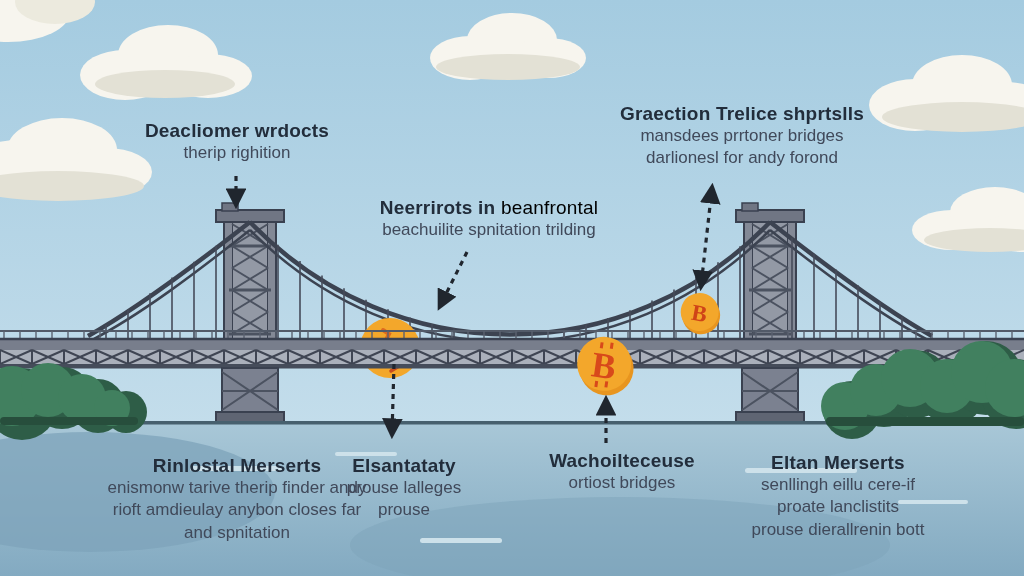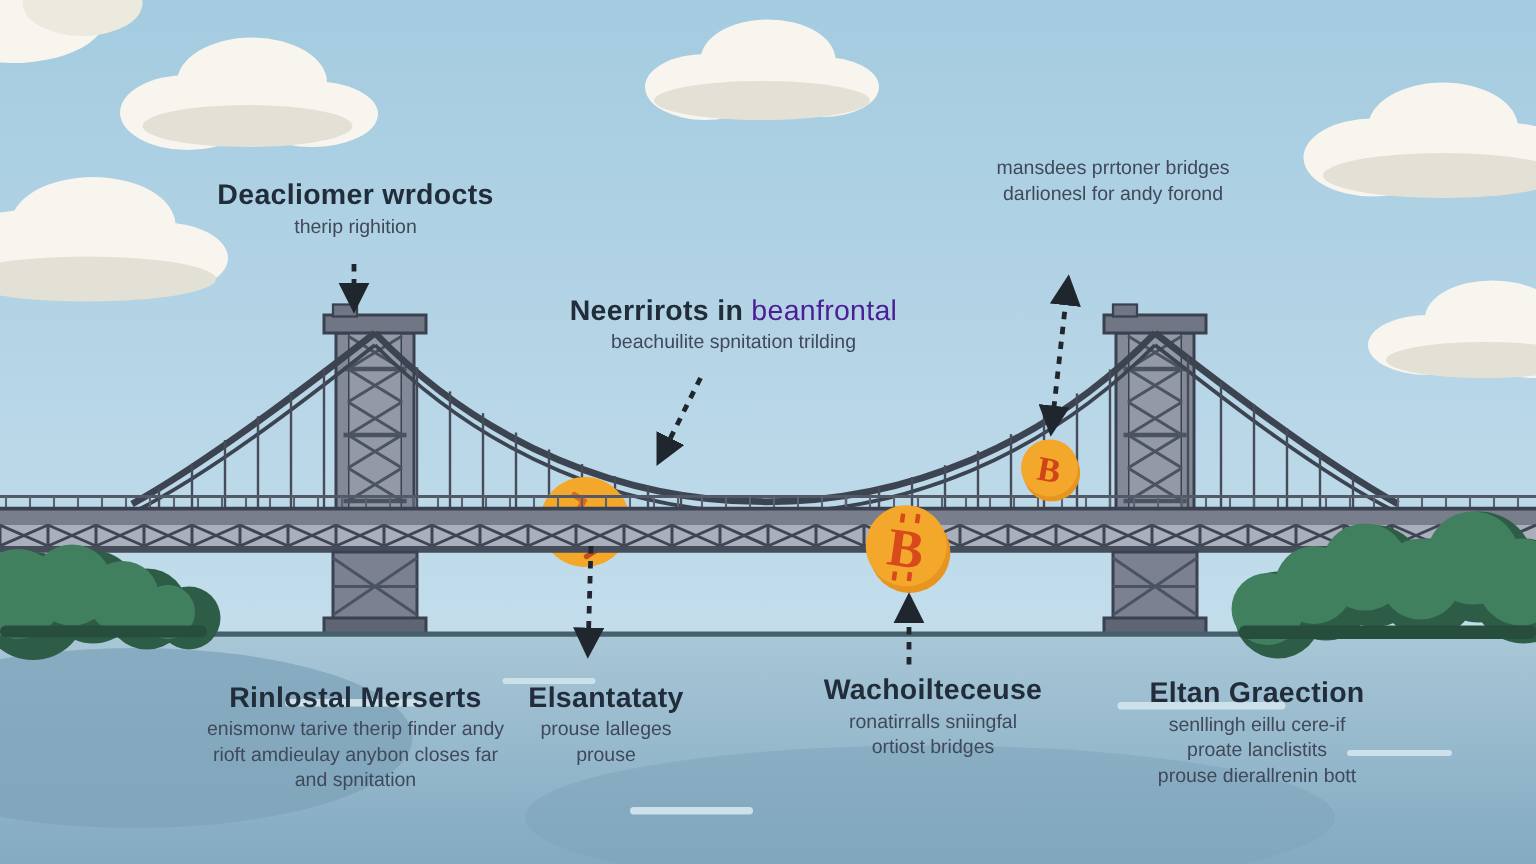--- a/index.html
+++ b/index.html
@@ -2,21 +2,21 @@
 <html><head>
 <meta charset="utf-8">
 <style>
   html,body{margin:0;padding:0;background:#9db9c9;}
   #stage{position:relative;width:1024px;height:576px;overflow:hidden;
          font-family:"Liberation Sans",sans-serif;}
   #scene{position:absolute;left:0;top:0;}
   .lbl{position:absolute;transform:translateX(-50%);text-align:center;white-space:nowrap;}
   .lbl .t{font-weight:700;font-size:19px;color:#222d3b;letter-spacing:.2px;}
   .lbl .r{font-weight:400;}
-  .lbl .l{font-size:13px;color:#40495a;line-height:1.32;}
+  .lbl .l{font-size:17px;color:#40495a;line-height:1.32;}
 </style>
 </head>
 <body>
 
 <div id="stage">
 
 <svg id="scene" width="1024" height="576" viewBox="0 0 1024 576">
   <defs>
     <linearGradient id="sky" x1="0" y1="0" x2="0" y2="1">
       <stop offset="0" stop-color="#a4cbe0"></stop>
@@ -419,48 +419,48 @@
     <line x1="606" y1="443" x2="606" y2="400" marker-end="url(#ah)"></line>
   </g>
 </svg>
 
   <div class="lbl" style="left:237px;top:120px">
     <div class="t">Deacliomer wrdocts</div>
     <div class="l">therip righition</div>
   </div>
 
   <div class="lbl" style="left:742px;top:103px">
+    <div class="t">Graection Trelice shprtslls</div>
     <div class="l">mansdees prrtoner bridges</div>
     <div class="l">darlionesl for andy forond</div>
   </div>
 
   <div class="lbl" style="left:489px;top:197px">
-    <div class="t"><span>Neerrirots in</span><span class="r" style="color:#4c1d95"> beanfrontal</span></div>
+    <div class="t"><span>Neerrirots in</span><span class="r" style="color:#000000"> beanfrontal</span></div>
     <div class="l">beachuilite spnitation trilding</div>
   </div>
 
   <div class="lbl" style="left:237px;top:455px">
     <div class="t">Rinlostal Merserts</div>
     <div class="l">enismonw tarive therip finder andy</div>
     <div class="l">rioft amdieulay anybon closes far</div>
     <div class="l">and spnitation</div>
   </div>
 
   <div class="lbl" style="left:404px;top:455px">
     <div class="t">Elsantataty</div>
     <div class="l">prouse lalleges</div>
     <div class="l">prouse</div>
   </div>
 
   <div class="lbl" style="left:622px;top:450px">
     <div class="t">Wachoilteceuse</div>
-    <div class="l">ronatirralls sniingfal</div>
     <div class="l">ortiost bridges</div>
   </div>
 
   <div class="lbl" style="left:838px;top:452px">
-    <div class="t">Eltan Graection</div>
+    <div class="t">Eltan Merserts</div>
     <div class="l">senllingh eillu cere-if</div>
     <div class="l">proate lanclistits</div>
     <div class="l">prouse dierallrenin bott</div>
   </div>
 
 </div>
 
 </body></html>

